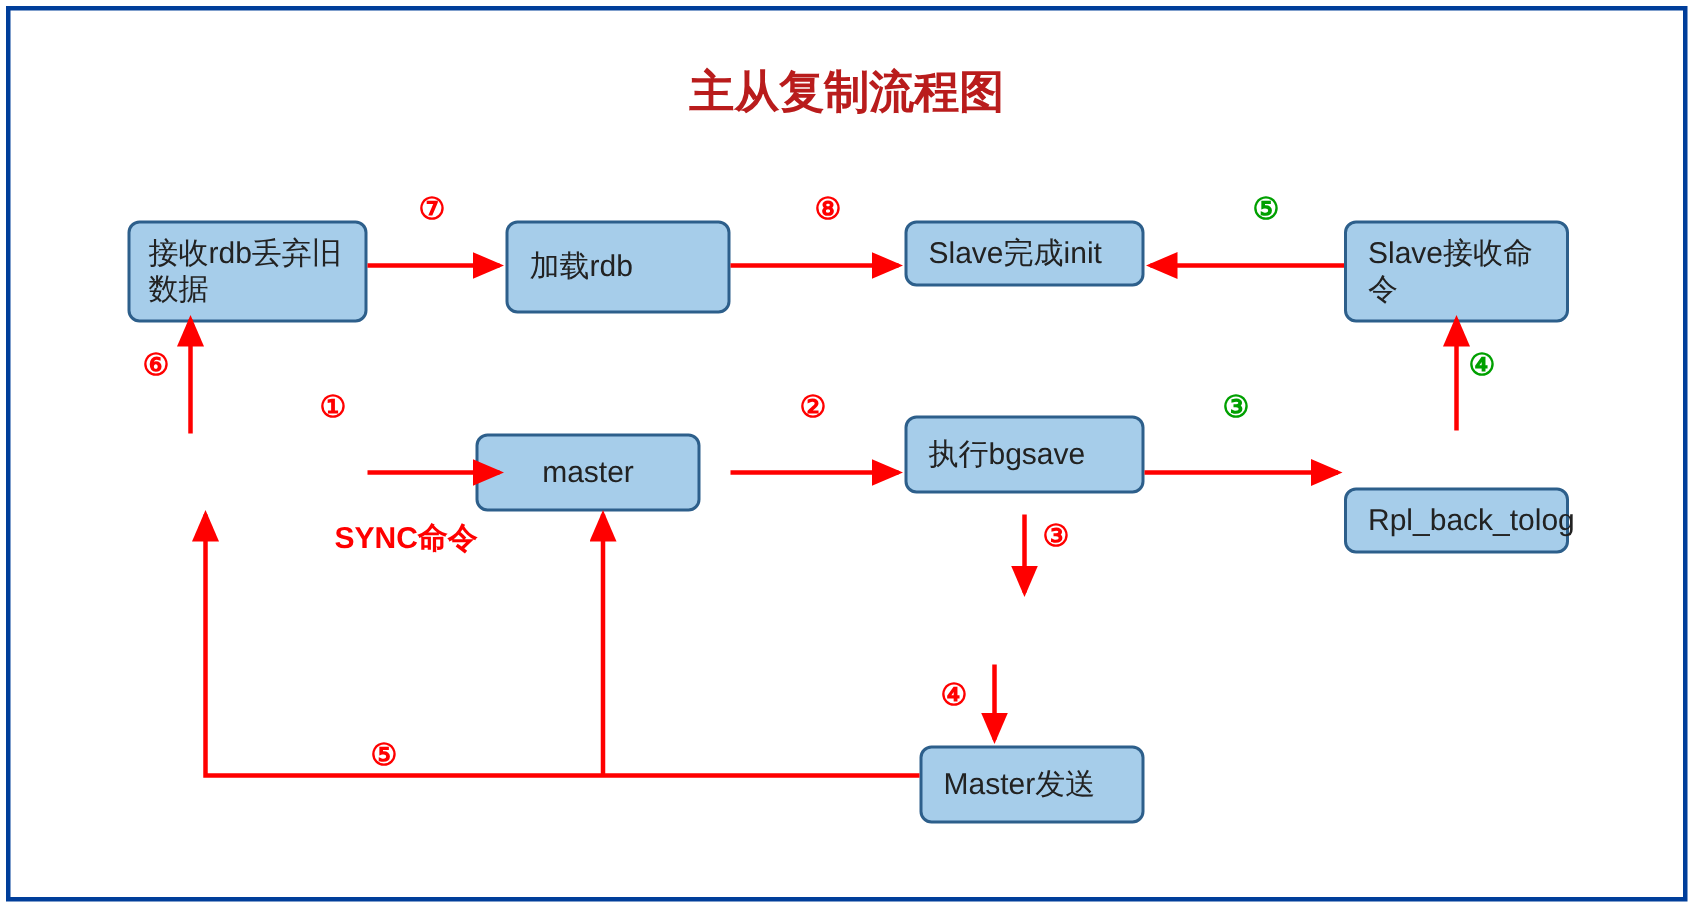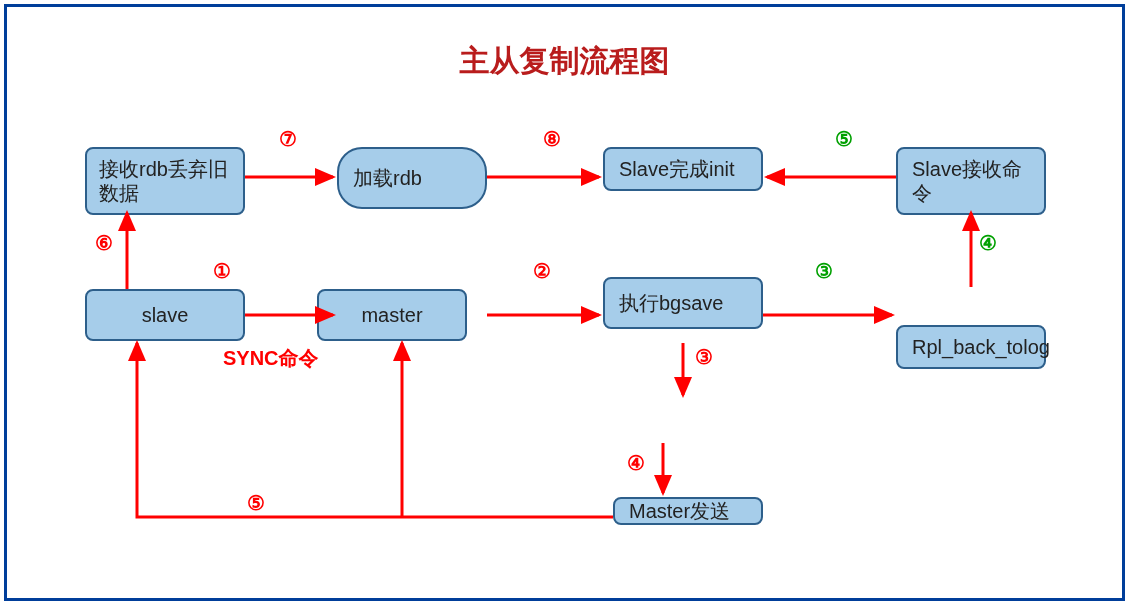--- a/index.html
+++ b/index.html
@@ -58,31 +58,30 @@
     margin-left: 24px;
   }
 </style>
 </head>
 <body>
 
 <div class="frame">
   <div class="title">主从复制流程图</div>
 
   <div class="node" style="left:78px;  top:140px; width:160px;padding-left:12px;">接收rdb丢弃旧数据</div>
-  <div class="node" style="left:330px; top:140px; width:150px; height:62px;border-radius:25px;">加载rdb</div>
+  <div class="node" style="left:330px; top:140px; width:150px; height:62px;">加载rdb</div>
   <div class="node" style="left:596px; top:140px; width:160px;">Slave完成init</div>
   <div class="node" style="left:889px; top:140px; width:150px;">Slave接收命令</div>
 
-  <div class="node" style="left:78px;  top:282px; width:160px; height:52px; justify-content:center;">slave</div>
   <div class="node" style="left:310px; top:282px; width:150px; height:52px; justify-content:center;text-align:right;">master</div>
   <div class="node" style="left:596px; top:270px; width:160px; height:52px;">执行bgsave</div>
   <div class="node" style="left:889px; top:282px; width:150px;margin-top:36px;">Rpl_back_tolog</div>
 
 
-  <div class="node" style="left:606px; top:490px; width:150px; height:28px;text-align:center;">Master发送</div>
+  <div class="node" style="left:606px; top:490px; width:150px; height:52px;text-align:center;">Master发送</div>
 
   <div class="edge-label red" style="left:206px; top:252px;">①</div>
   <div class="edge-label red" style="left:526px; top:252px;">②</div>
   <div class="edge-label green" style="left:808px; top:252px;">③</div>
   <div class="edge-label red" style="left:688px; top:338px;">③</div>
   <div class="edge-label green" style="left:972px; top:224px;">④</div>
   <div class="edge-label red" style="left:620px; top:444px;">④</div>
   <div class="edge-label green" style="left:828px; top:120px;">⑤</div>
   <div class="edge-label red" style="left:240px; top:484px;">⑤</div>
   <div class="edge-label red" style="left:88px;  top:224px;">⑥</div>

